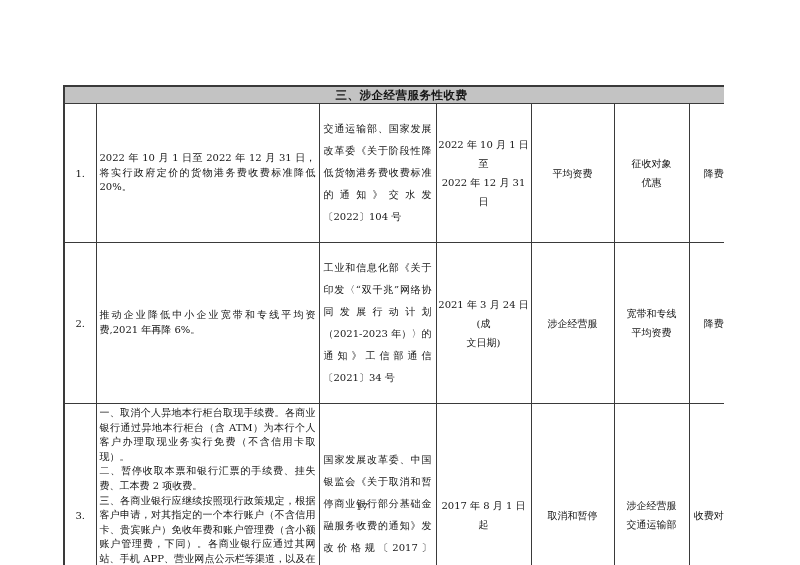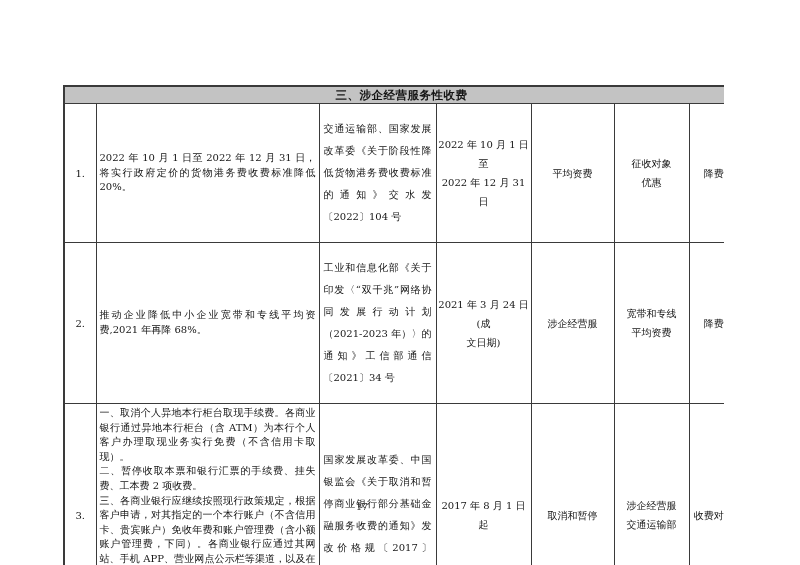--- a/index.html
+++ b/index.html
@@ -105,21 +105,21 @@
         <td class="c-basis">交通运输部、国家发展改革委《关于阶段性降低货物港务费收费标准的通知》交水发〔2022〕104 号</td>
         <td class="c-center">2022 年 10 月 1 日至
 2022 年 12 月 31 日</td>
         <td class="c-center">平均资费</td>
         <td class="c-center">征收对象
 优惠</td>
         <td class="c-center">降费</td>
       </tr>
       <tr class="row-2">
         <td class="c-num">2.</td>
-        <td class="c-measure">推动企业降低中小企业宽带和专线平均资费,2021 年再降 68%。</td>
+        <td class="c-measure">推动企业降低中小企业宽带和专线平均资费,2021 年再降 6%。</td>
         <td class="c-basis">工业和信息化部《关于印发〈“双千兆”网络协同发展行动计划（2021-2023 年）〉的通知》工信部通信〔2021〕34 号</td>
         <td class="c-center">2021 年 3 月 24 日(成
 文日期)</td>
         <td class="c-center">涉企经营服</td>
         <td class="c-center">宽带和专线
 平均资费</td>
         <td class="c-center">降费</td>
       </tr>
       <tr class="row-3">
         <td class="c-num">3.</td>

